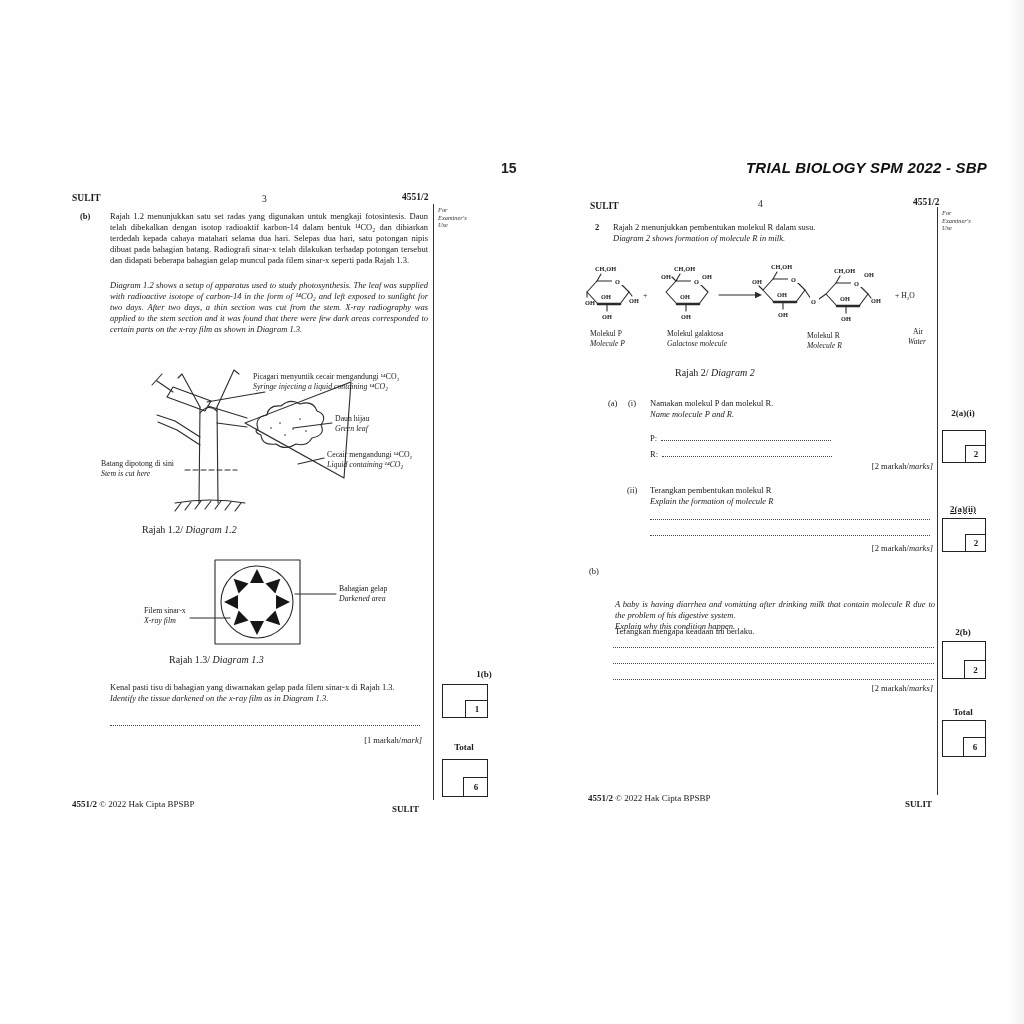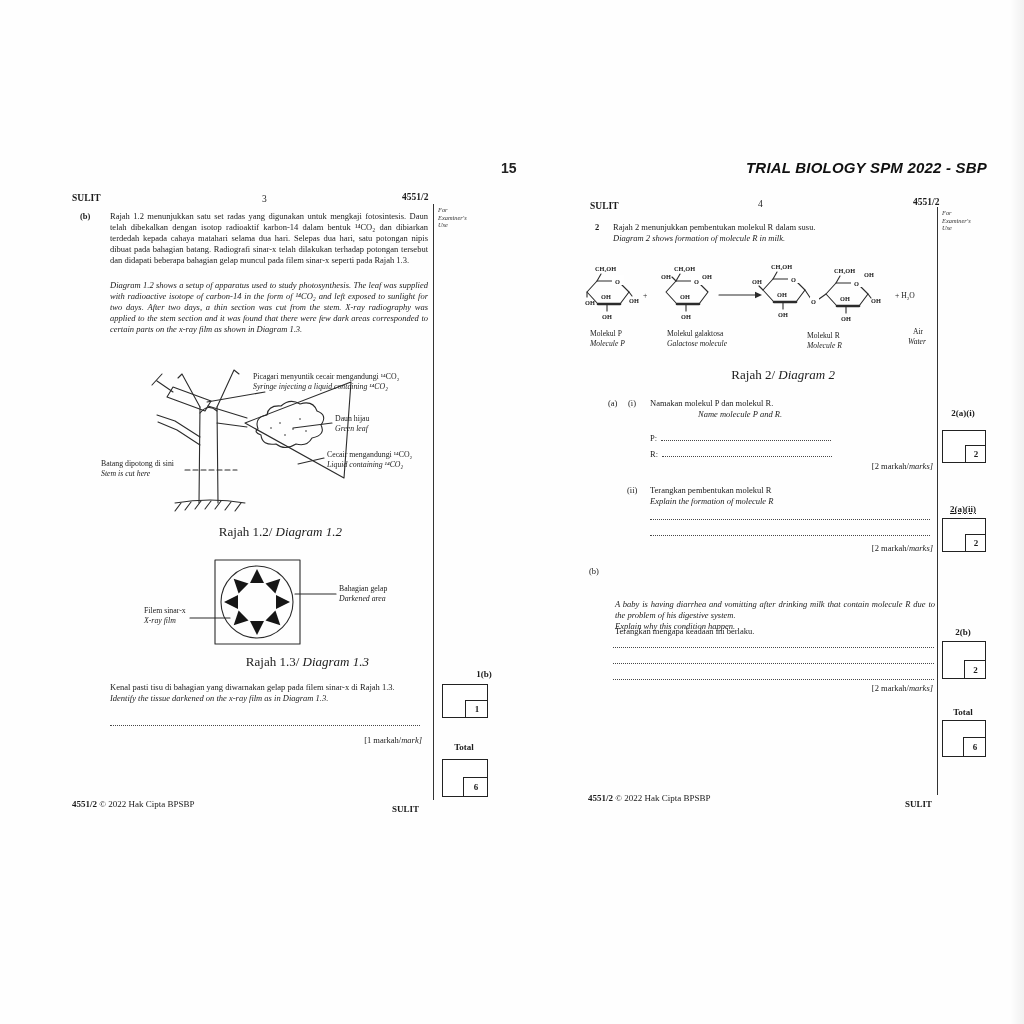--- a/index.html
+++ b/index.html
@@ -20,21 +20,21 @@
   .page{position:absolute;}
   .vrule{position:absolute;width:1.4px;background:#333;}
   .exuse{position:absolute;font-style:italic;font-size:6.4px;line-height:1.2;white-space:pre-line;color:#333;}
   .exlabel{position:absolute;font-weight:bold;font-size:9px;text-align:center;}
   .exframe{position:absolute;border:1.4px solid #222;background:#fff;}
   .exinner{position:absolute;right:-1.4px;bottom:-1.4px;border:1.4px solid #222;background:#fff;
           display:flex;align-items:center;justify-content:center;font-weight:bold;font-size:9px;}
   .dl{position:absolute;border-bottom:1.6px dotted #474747;height:4px;}
   .dl-in{display:inline-block;border-bottom:1.6px dotted #474747;height:8px;margin-left:4px;vertical-align:baseline;}
   .marks{position:absolute;font-size:8.5px;text-align:right;}
-  .cap{position:absolute;font-size:13px;text-align:right;}
+  .cap{position:absolute;font-size:10px;text-align:left;}
   svg{overflow:visible;}
   .sk{stroke:#2b2b2b;stroke-width:1.1;fill:none;stroke-linecap:round;stroke-linejoin:round;}
   .sl{font-size:7.8px;fill:#1b1b1b;font-family:"Liberation Serif",serif;}
   .sli{font-style:italic;}
   .molt{font-size:6.3px;font-weight:bold;fill:#161616;font-family:"Liberation Serif",serif;}
   .moln{font-size:7.6px;fill:#1b1b1b;font-family:"Liberation Serif",serif;}
   .foot{position:absolute;font-size:9px;}
 </style>
 </head>
 <body>
@@ -251,21 +251,21 @@
       <text class="moln" x="328" y="79">Air</text>
       <text class="moln sli" x="323" y="89">Water</text>
     </svg>
     <div class="cap" style="left:95px;top:172px;width:160px;">
       <span>Rajah 2/</span> <span class="i">Diagram 2</span>
     </div>
 
     <div class="p t8" style="left:28px;top:203px;">(a)</div>
     <div class="p t8" style="left:48px;top:203px;">(i)</div>
     <div class="p t8" style="left:70px;top:203px;width:260px;">Namakan molekul P dan molekul R.</div>
-    <div class="p t8 i" style="left:70px;top:214px;width:260px;margin-left:48px;">Name molecule P and R.</div>
+    <div class="p t8 i" style="left:70px;top:214px;width:260px;">Name molecule P and R.</div>
     <div class="p t8" style="left:70px;top:237px;">
       <span>P:</span><span class="dl-in" style="width:170px;"></span>
     </div>
     <div class="p t8" style="left:70px;top:253px;">
       <span>R:</span><span class="dl-in" style="width:170px;"></span>
     </div>
     <div class="marks" style="left:200px;top:266px;width:153px;">
       <span>[2 markah/</span><span class="i">marks]</span>
     </div>
 

